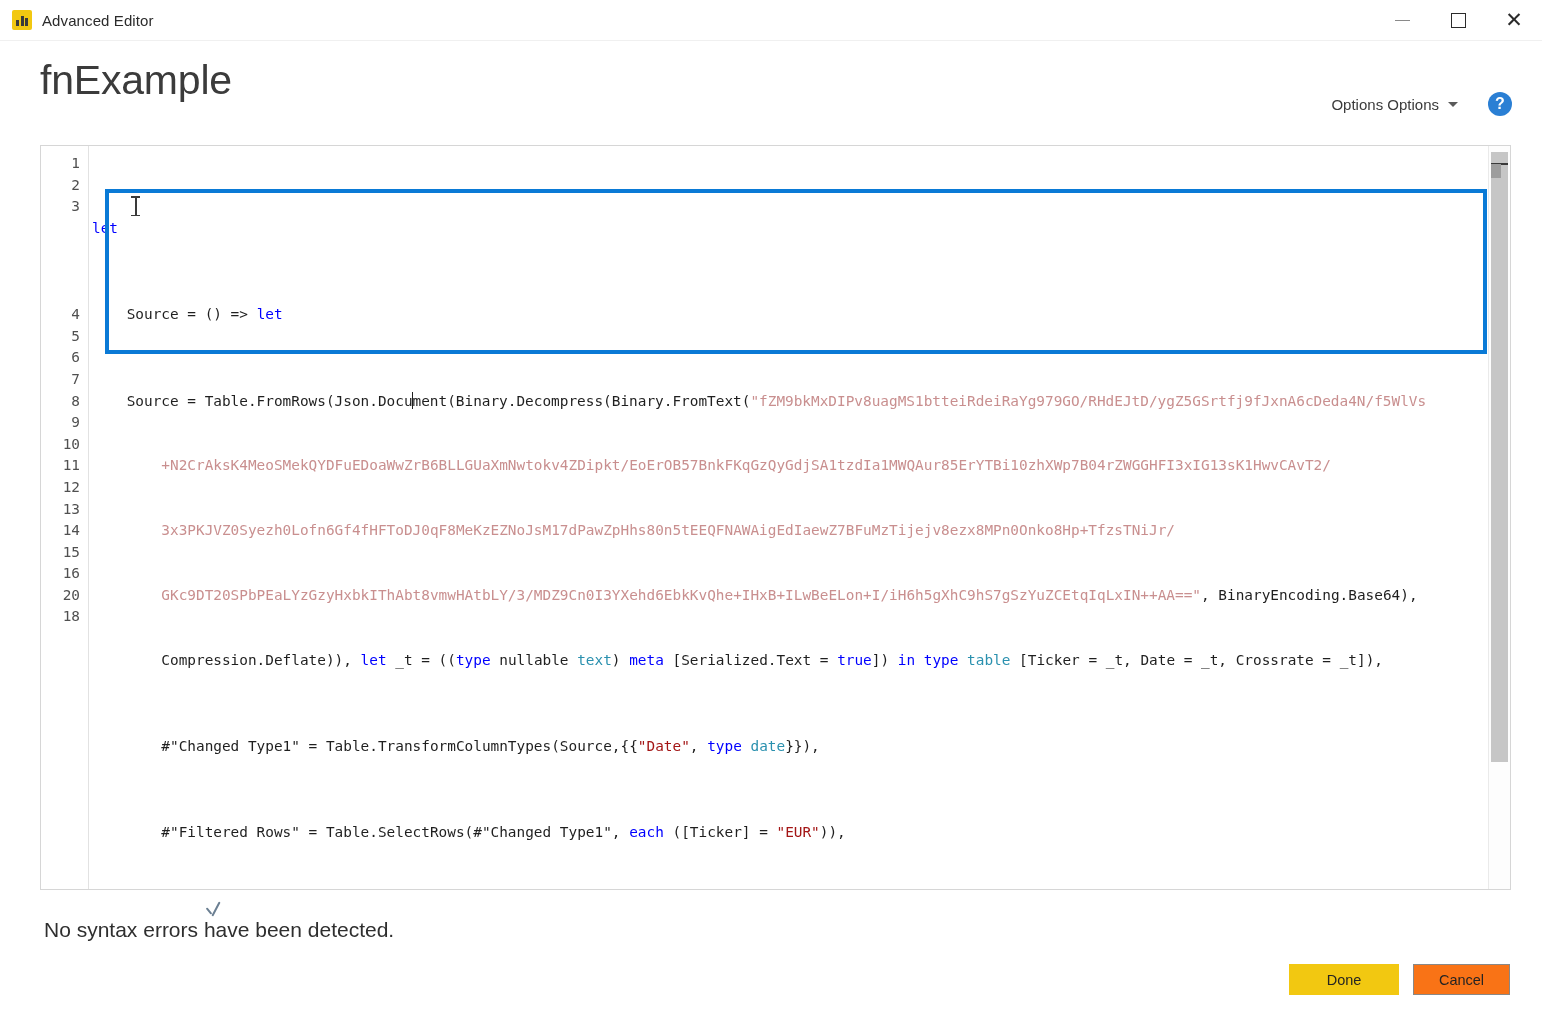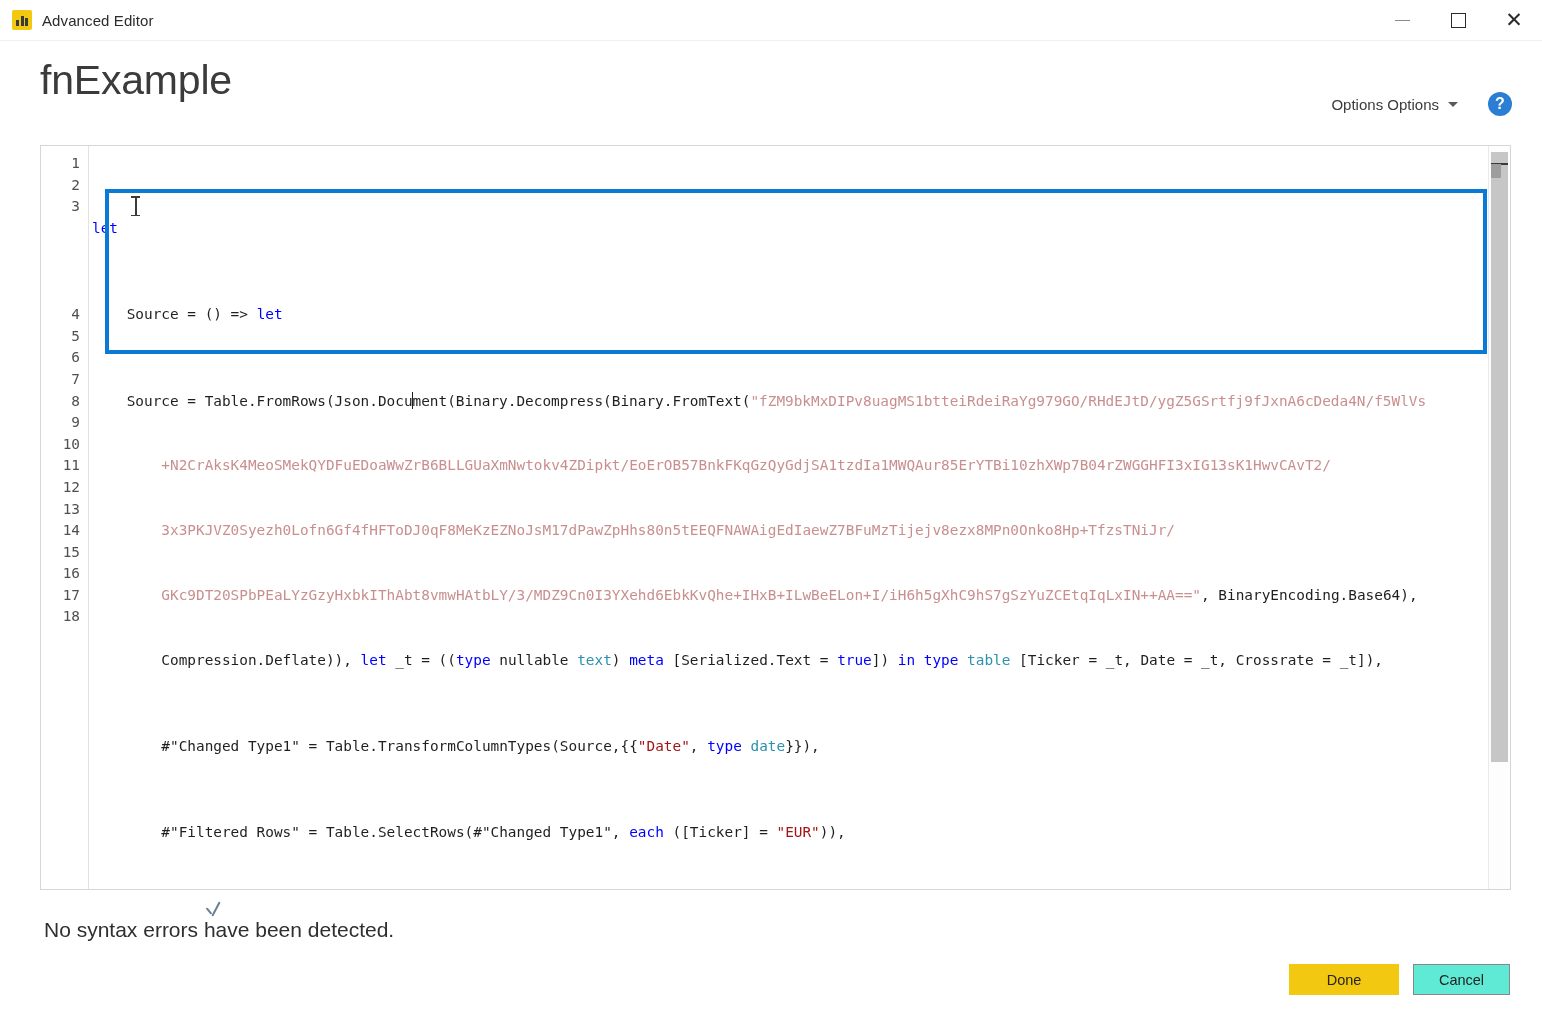--- a/index.html
+++ b/index.html
@@ -328,21 +328,21 @@
     box-sizing: border-box;
     cursor: pointer;
   }
   .btn-primary {
     background: #f2c811;
     color: #252423;
     border: 1px solid #f2c811;
     width: 110px;
   }
   .btn-secondary {
-    background: #5eead4;
+    background: #f97316;
     color: #252423;
     border: 1px solid #8a8886;
     width: 97px;
   }
 </style>
 </head>
 <body>
 
 <div class="titlebar">
   <span class="app-icon">
@@ -391,21 +391,21 @@
       <div>7</div>
       <div>8</div>
       <div>9</div>
       <div>10</div>
       <div>11</div>
       <div>12</div>
       <div>13</div>
       <div>14</div>
       <div>15</div>
       <div>16</div>
-      <div>17</div>
+      <div>20</div>
       <div>18</div>
     </div>
 
     <div class="code-lines">
       
       <div class="ln"><span class="kw">let</span></div>
       
       <div class="ln">    Source = () =&gt; <span class="kw">let</span></div>
       
       <div class="ln">    Source = Table.FromRows(Json.Docu<span class="caret"></span>ment(Binary.Decompress(Binary.FromText(<span class="b64">"fZM9bkMxDIPv8uagMS1btteiRdeiRaYg979GO/RHdEJtD/ygZ5GSrtfj9fJxnA6cDeda4N/f5WlVs</span></div>

